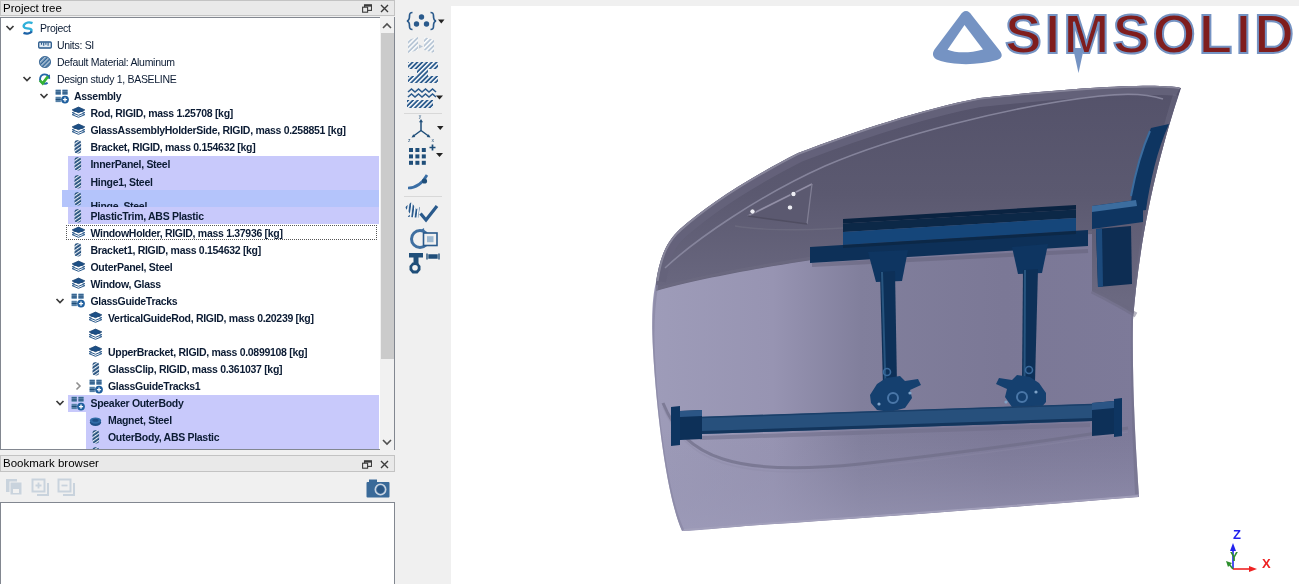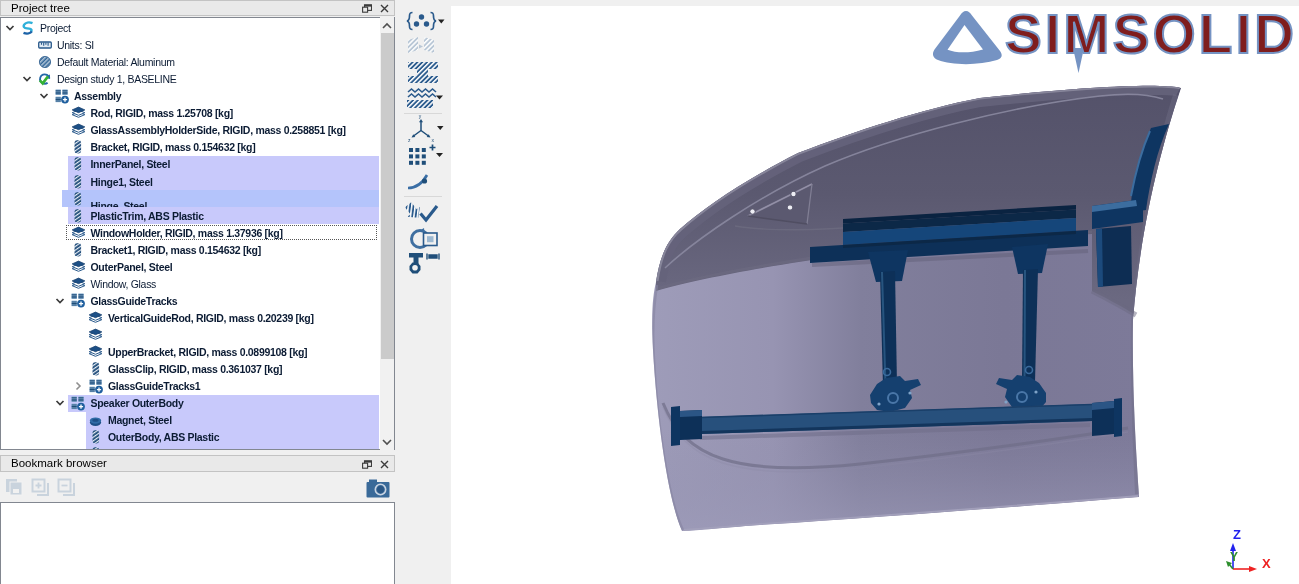--- a/index.html
+++ b/index.html
@@ -1,19 +1,19 @@
 <!DOCTYPE html>
 <html><head><meta charset="utf-8">
 <style>
 * { margin:0; padding:0; box-sizing:border-box; }
 html,body { width:1299px; height:584px; overflow:hidden; background:#f0f0f0;
   font-family:"Liberation Sans", sans-serif; }
 .abs { position:absolute; }
 .titlebar { background:#e9e9e9; border:1px solid #c3c3c3; color:#000;
-  font-size:11.5px; line-height:14px; padding-left:10px; }
+  font-size:11.5px; line-height:14px; padding-left:2px; }
 .rowtext { font-size:10.5px; letter-spacing:-0.3px; color:#0b1b33; white-space:nowrap; display:flex; align-items:center; }
 </style></head>
 <body>
 
 <div class="abs" style="left:451px;top:6px;width:848px;height:578px;background:#ffffff"></div>
 
 <svg class="abs" style="left:0;top:0;z-index:3" width="1299" height="584" viewBox="0 0 1299 584">
 <defs>
 <linearGradient id="gLower" x1="650" y1="0" x2="1140" y2="0" gradientUnits="userSpaceOnUse">
 <stop offset="0" stop-color="#9e9cb9"></stop>
@@ -265,21 +265,21 @@
             <path d="M7.5 6.1 L1.2 8.7 L7.5 11.3 L13.8 8.7 Z" fill="#fff" stroke="#2a5a8c" stroke-width="1"></path>
             <path d="M7.5 4.1 L1.2 6.7 L7.5 9.3 L13.8 6.7 Z" fill="#fff" stroke="#2a5a8c" stroke-width="1"></path>
             <path d="M7.5 1.1 L1.2 3.9 L7.5 6.7 L13.8 3.9 Z" fill="#1c4f86" stroke="#16406e" stroke-width="0.8"></path>
           </svg></div>
 <div class="abs rowtext" style="left:90.5px;top:258.2px;height:17.05px;font-weight:700">OuterPanel, Steel</div>
 <div class="abs" style="left:70.5px;top:276.8px;width:15px;height:14px"><svg width="15" height="14" viewBox="0 0 15 14" style="">
             <path d="M7.5 6.1 L1.2 8.7 L7.5 11.3 L13.8 8.7 Z" fill="#fff" stroke="#2a5a8c" stroke-width="1"></path>
             <path d="M7.5 4.1 L1.2 6.7 L7.5 9.3 L13.8 6.7 Z" fill="#fff" stroke="#2a5a8c" stroke-width="1"></path>
             <path d="M7.5 1.1 L1.2 3.9 L7.5 6.7 L13.8 3.9 Z" fill="#1c4f86" stroke="#16406e" stroke-width="0.8"></path>
           </svg></div>
-<div class="abs rowtext" style="left:90.5px;top:275.2px;height:17.05px;font-weight:400">Window, Glass</div>
+<div class="abs rowtext" style="left:90.5px;top:275.2px;height:17.05px;font-weight:700">Window, Glass</div>
 <svg class="abs" style="left:55.0px;top:295.825px" width="10" height="10" viewBox="0 0 10 10">
           <path d="M1.5 3 L5 6.5 L8.5 3" stroke="#3b3b3b" stroke-width="1.7" fill="none"></path>
         </svg>
 <div class="abs" style="left:71.0px;top:293.3px;width:14px;height:15px"><svg width="14" height="15" viewBox="0 0 14 15" style="">
             <rect x="0.6" y="0.4" width="5.2" height="5.6" fill="#8fb3d4"></rect>
             <path d="M0.6 1.7999999999999998 h5.2 M0.6 3.3 h5.2 M0.6 4.800000000000001 h5.2" stroke="#1f4e79" stroke-width="1.05"></path>
             <rect x="7.4" y="0.4" width="5.2" height="5.6" fill="#8fb3d4"></rect>
             <path d="M7.4 1.7999999999999998 h5.2 M7.4 3.3 h5.2 M7.4 4.800000000000001 h5.2" stroke="#1f4e79" stroke-width="1.05"></path>
             <rect x="0.6" y="7.6" width="5.2" height="5.6" fill="#8fb3d4"></rect>
             <path d="M0.6 9.0 h5.2 M0.6 10.5 h5.2 M0.6 12.0 h5.2" stroke="#1f4e79" stroke-width="1.05"></path>

